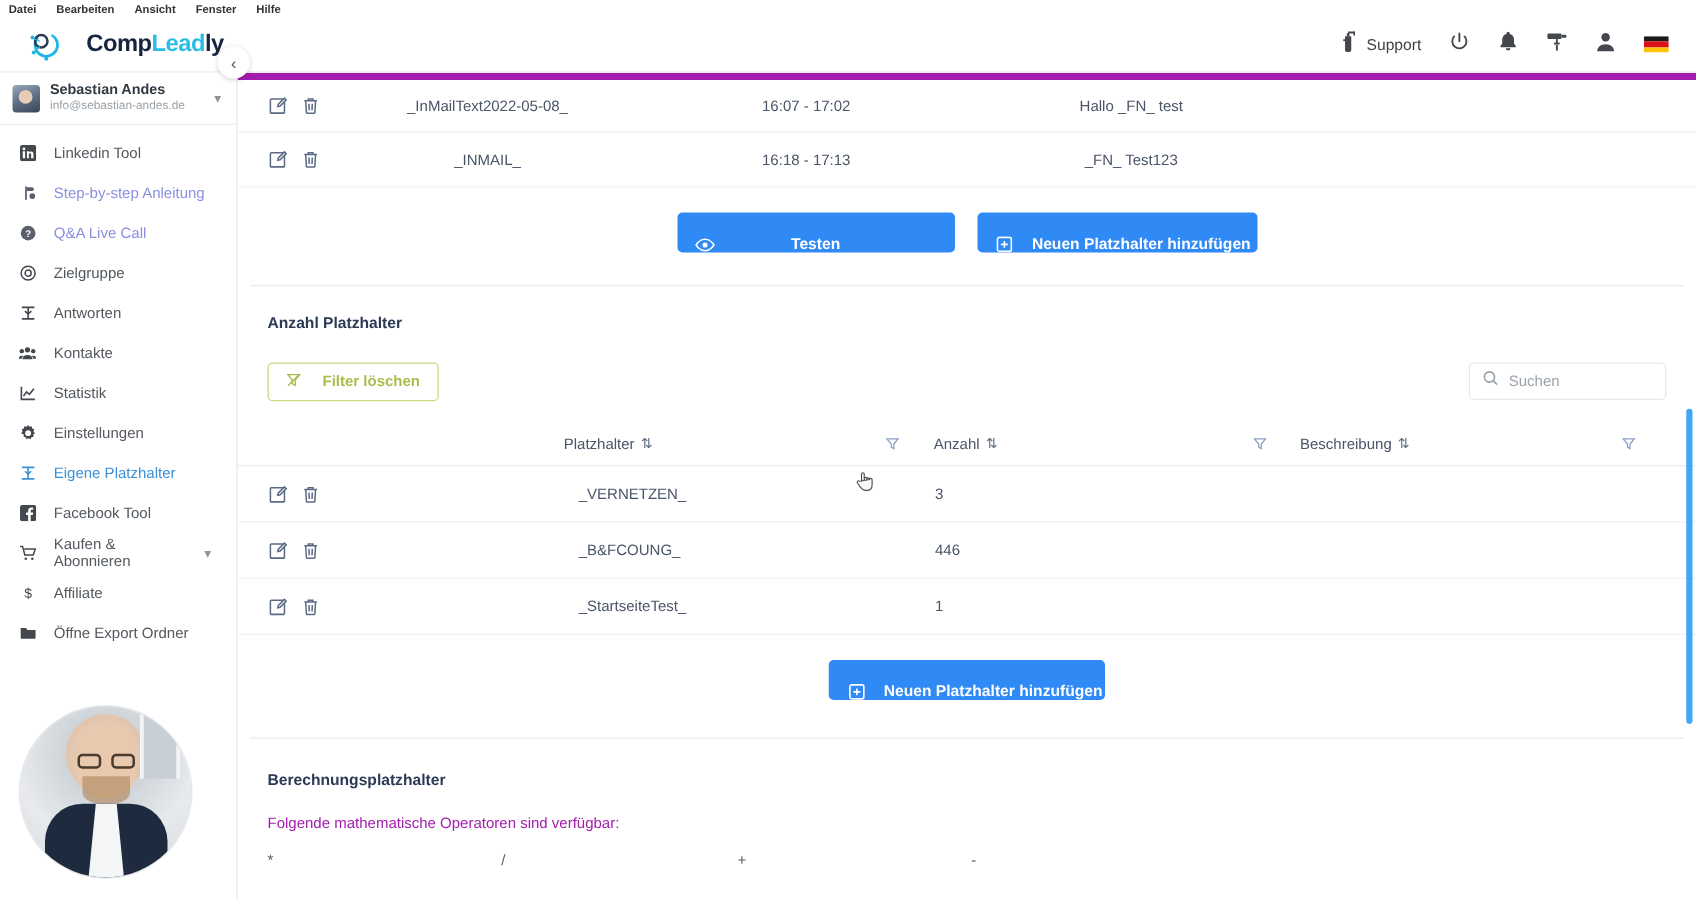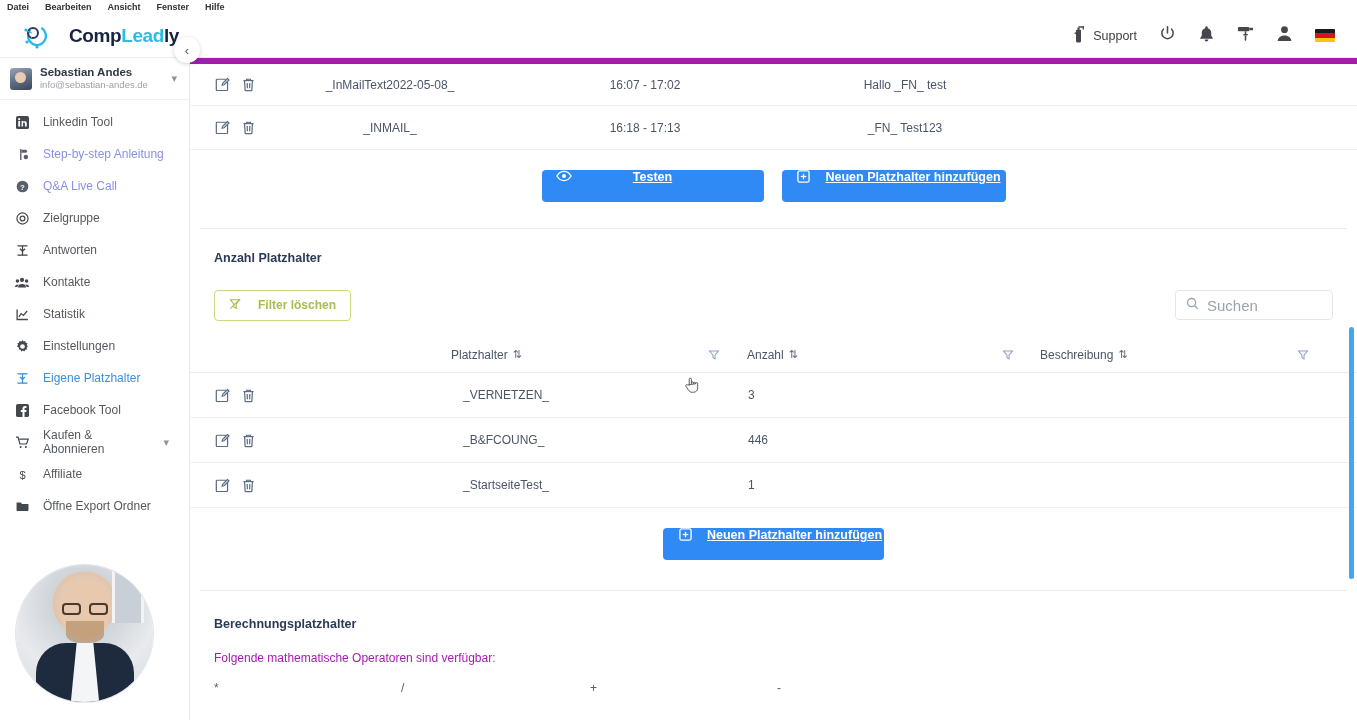--- a/index.html
+++ b/index.html
@@ -156,26 +156,26 @@
   }
   .acts { width: 60px; display: flex; gap: 11px; padding-left: 25px; }
   .acts .ic { color: #5c6b83; cursor: pointer; display:flex; align-items:center; }
   .col-a { width: 280px; text-align: center; }
   .col-b { width: 230px; text-align: center; }
   .col-c { width: 290px; text-align: center; }
 
   
   .btnrow { display: flex; justify-content: center; gap: 18px; padding: 20px 0 26px; }
   .btn {
-    display: inline-flex; align-items: flex-start;
+    display: inline-flex; align-items: flex-end;
     height: 32px; border: none; border-radius: 4px;
     background: #2f8af5; color: #ffffff;
     font-family: "Liberation Sans", sans-serif;
     font-size: 12.5px; font-weight: bold;
-    cursor: pointer; padding: 0; text-decoration: underline;
+    cursor: pointer; padding: 0;
   }
   .btn .bico {
     width: 44px; display: flex; align-items: center; justify-content: center;
     flex: none;
   }
   .btn .blbl { padding-right: 20px; white-space: nowrap; }
   .btn.testen { width: 222px; }
   .btn.testen .blbl { flex: 1; text-align: center; padding-right: 44px; }
   .btn.add-top { width: 224px; }
   .btn.add-bottom { width: 221px; }
@@ -203,21 +203,21 @@
   .search-wrap {
     margin-left: auto;
     display: flex; align-items: center; gap: 8px;
     width: 158px; height: 30px;
     border: 1px solid #e3e7ec; border-radius: 4px;
     padding: 0 10px; background: #fff;
   }
   .search-wrap input {
     border: none; outline: none; width: 100%;
     font-family: "Liberation Sans", sans-serif;
-    font-size: 15px; color: #4a5568; background: transparent;
+    font-size: 12px; color: #4a5568; background: transparent;
   }
   .search-wrap input::placeholder { color: #9aa3ad; }
 
   
   .thead {
     display: flex; align-items: center;
     height: 36px; margin-top: 14px;
     border-bottom: 1px solid #e8ebef;
     font-size: 12px; color: #4a5568;
     position: relative;

